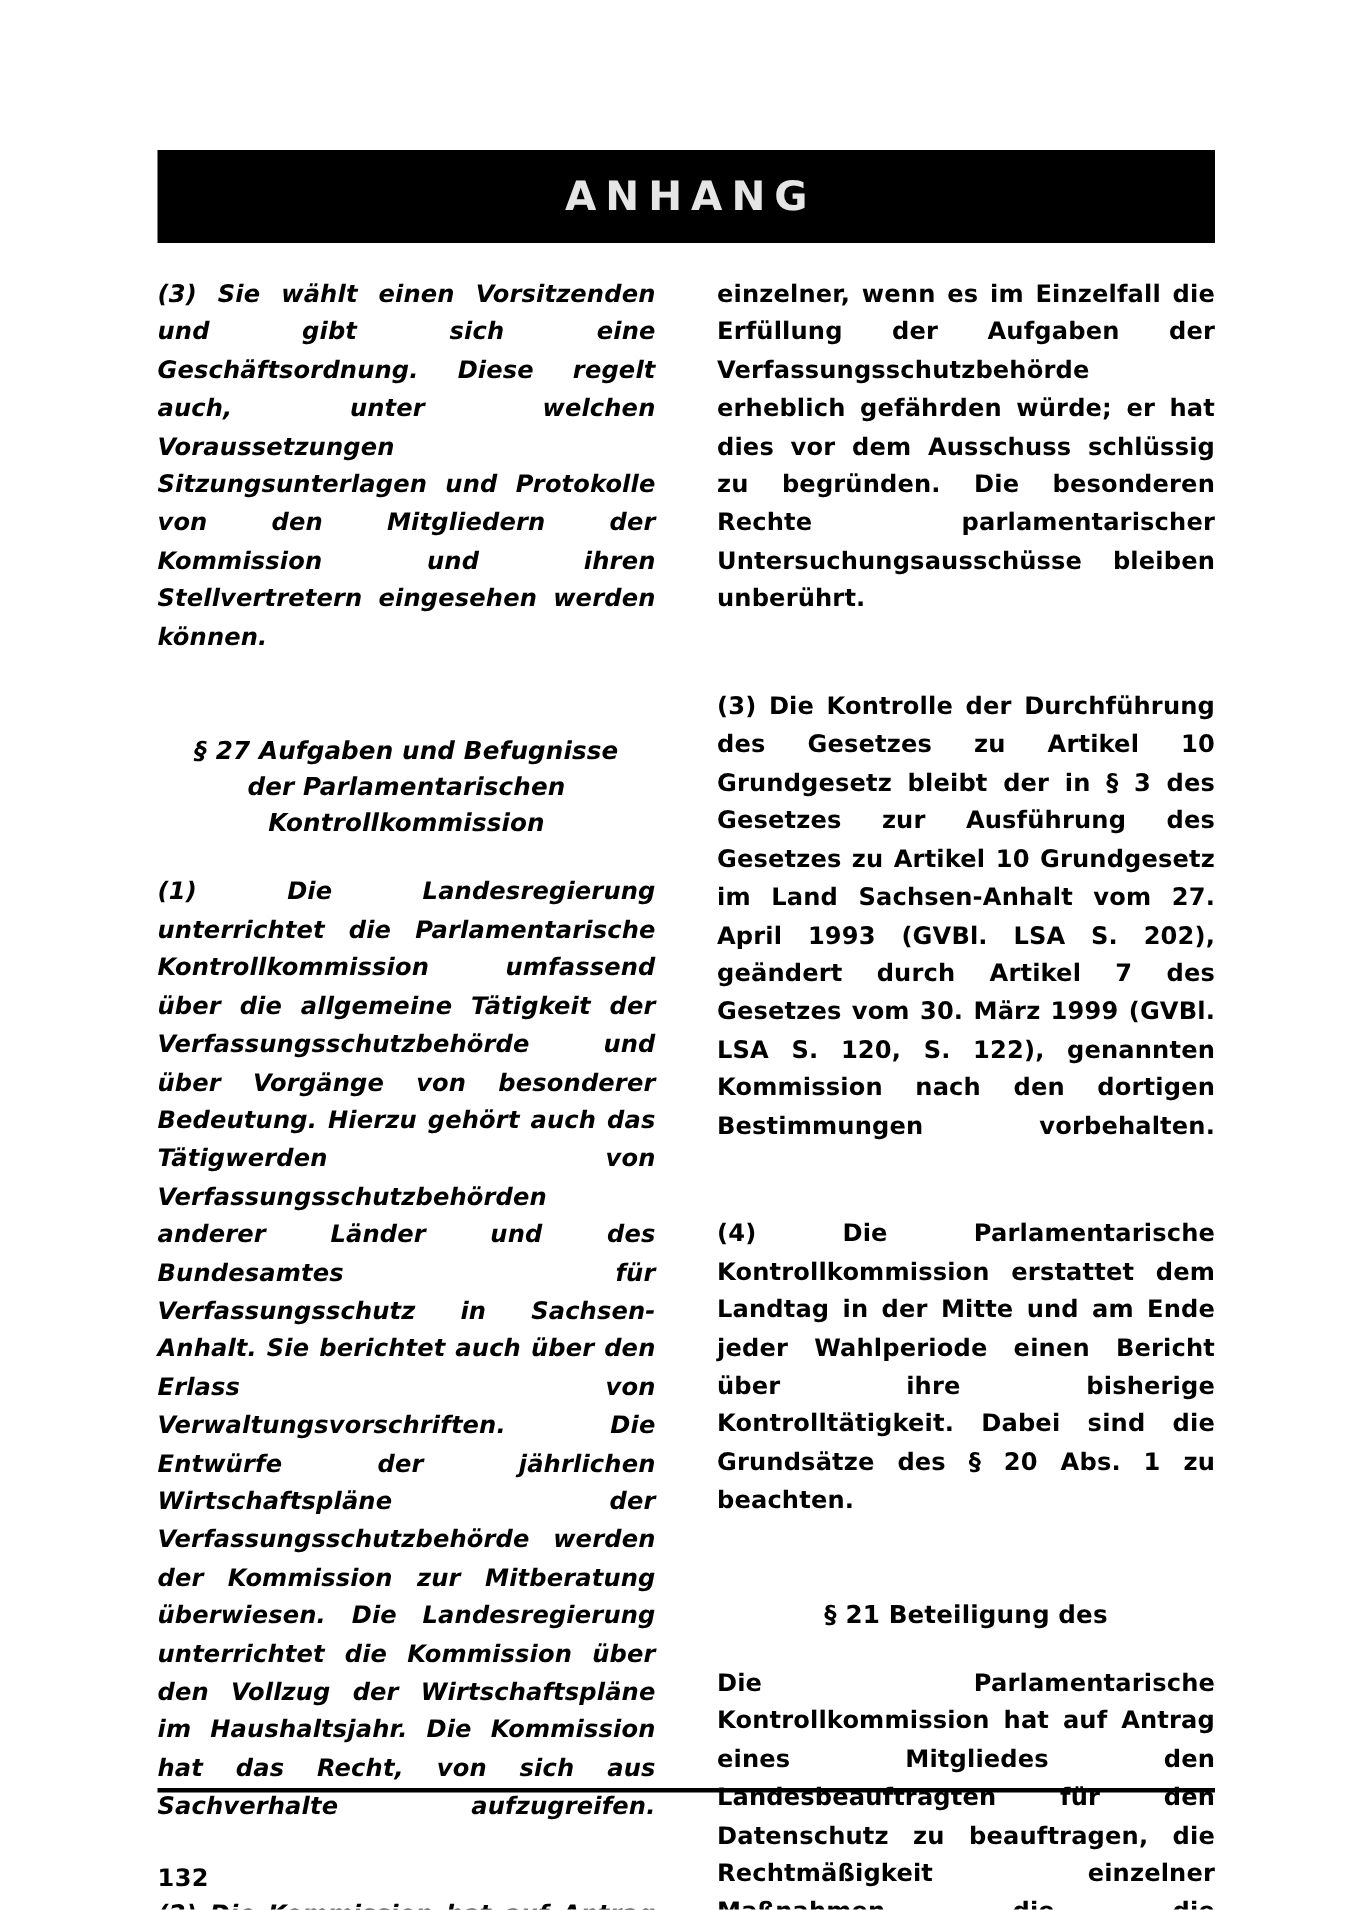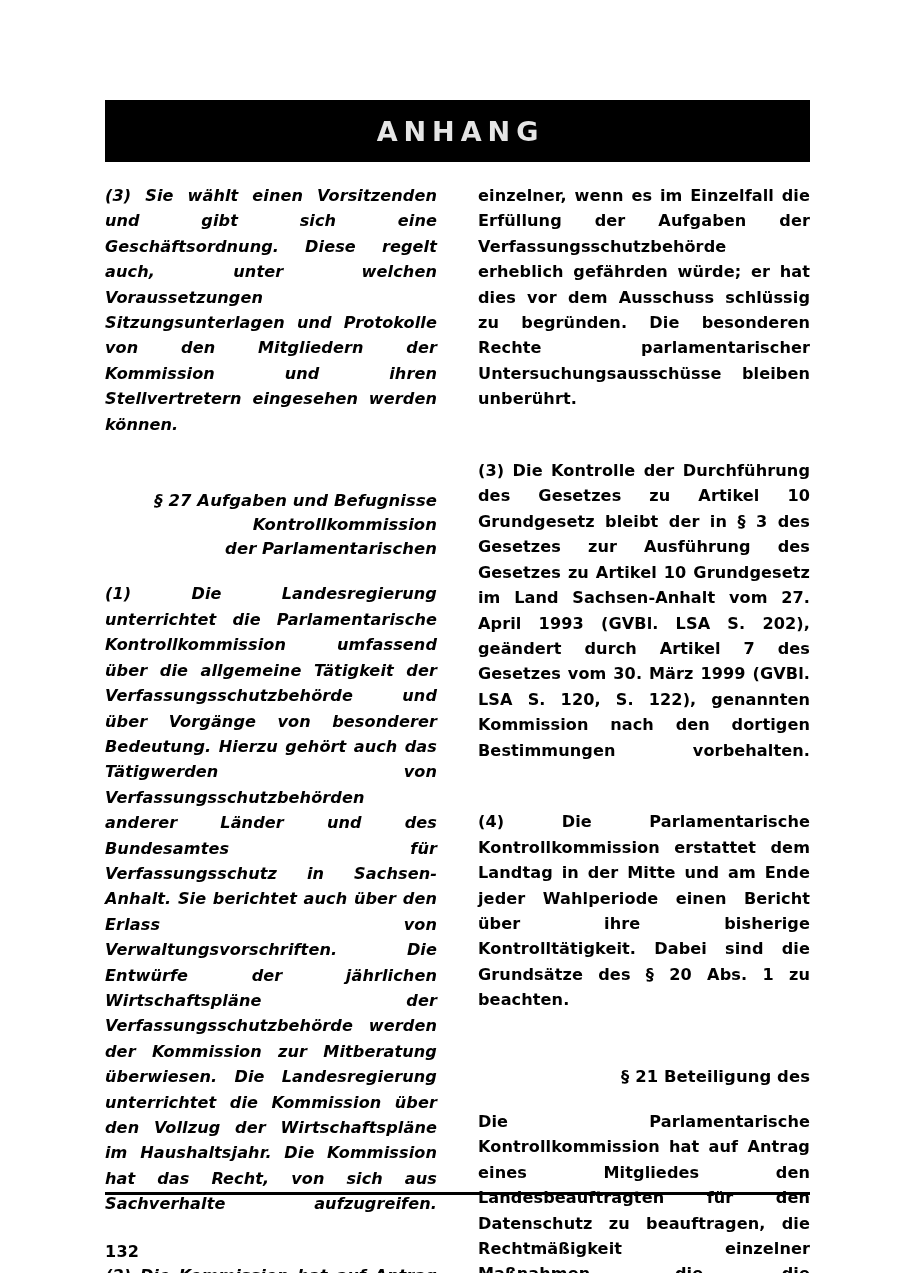--- a/index.html
+++ b/index.html
@@ -87,21 +87,21 @@
   .para.nostretch::after { display: none; }
 
   .heading {
     margin: 7px 0 20px 0;
     font-size: 16.4px;
     line-height: 24px;
     font-weight: 800;
     text-align: center;
     letter-spacing: 0.1px;
   }
-  .heading .hline { display: block; white-space: nowrap; text-align: right; }
+  .heading .hline { display: block; white-space: nowrap; }
 
   .spacer-top { margin-top: 27px; }
 
   
   .footer-rule {
     position: absolute;
     left: 105px;
     top: 1192px;
     width: 705px;
     height: 3px;
@@ -127,22 +127,22 @@
   </div>
 
   <div class="columns">
 
     <div class="col col-left">
 
       <p class="para">(3) Sie wählt einen Vorsitzenden und gibt sich eine Geschäftsordnung. Diese regelt auch, unter welchen Voraussetzungen Sitzungsunterlagen und Protokolle von den Mitgliedern der Kommission und ihren Stellvertretern eingesehen werden können.</p>
 
       <div class="heading spacer-top">
         <span class="hline">§ 27 Aufgaben und Befugnisse</span>
+        <span class="hline">der Parlamentarischen</span>
         <span class="hline">Kontrollkommission</span>
-        <span class="hline">der Parlamentarischen</span>
       </div>
 
       <p class="para">(1) Die Landesregierung unterrichtet die Parlamentarische Kontrollkommission umfassend über die allgemeine Tätigkeit der Verfassungsschutzbehörde und über Vorgänge von besonderer Bedeutung. Hierzu gehört auch das Tätigwerden von Verfassungsschutzbehörden anderer Länder und des Bundesamtes für Verfassungsschutz in Sachsen-Anhalt. Sie berichtet auch über den Erlass von Verwaltungsvorschriften. Die Entwürfe der jährlichen Wirtschaftspläne der Verfassungsschutzbehörde werden der Kommission zur Mitberatung überwiesen. Die Landesregierung unterrichtet die Kommission über den Vollzug der Wirtschaftspläne im Haushaltsjahr. Die Kommission hat das Recht, von sich aus Sachverhalte aufzugreifen.</p>
 
       <p class="para nostretch">(2) Die Kommission hat auf Antrag mindestens eines ihrer Mitglieder das Recht auf Erteilung von Auskünften, Einsicht in Akten und andere Unterlagen, Zugang zu Einrichtungen der Verfassungsschutzbehörde sowie auf Anhörung von Auskunftspersonen. Der Minister des Innern kann einem bestimmten Kontrollbegehren wider-</p>
 
     </div>
 
     <div class="col col-right">
 

